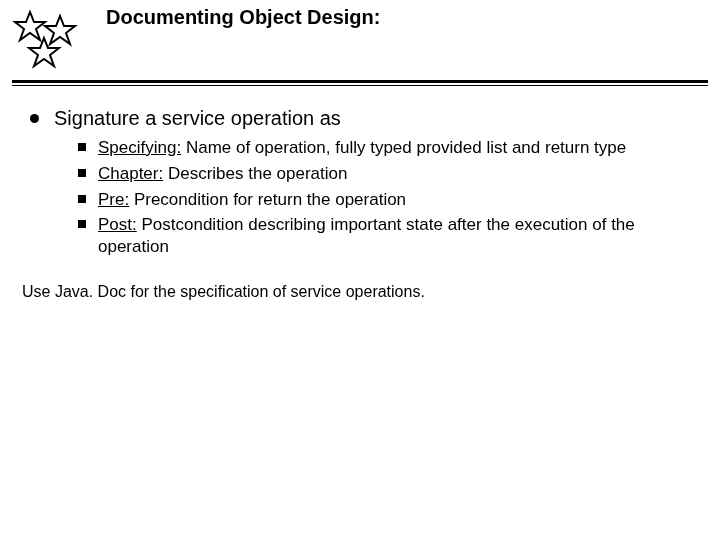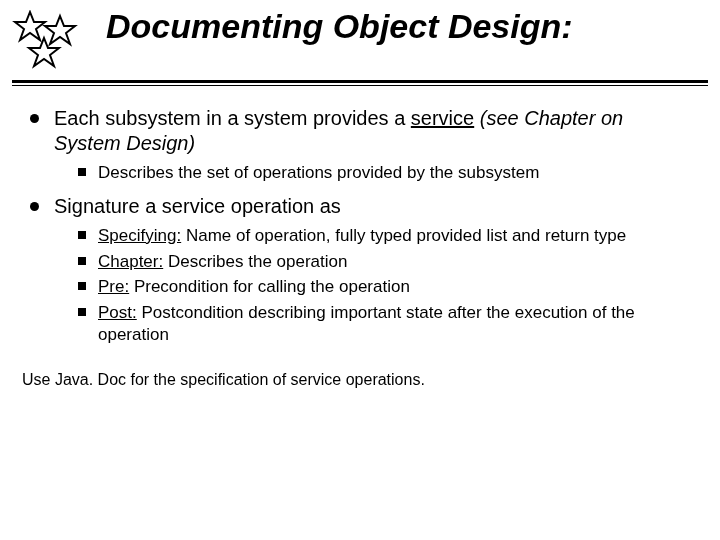--- a/index.html
+++ b/index.html
@@ -31,25 +31,24 @@
     height: 64px;
     position: relative;
     margin-top: 4px;
   }
   .title-wrap {
     flex: 1;
     padding-left: 6px;
     padding-top: 0;
   }
   .title {
-    font-size: 34px;
+    font-size: 20px;
     font-weight: bold;
     line-height: 1.18;
     margin: 0;
-    font-style: italic;
   }
   .rule {
     margin: 4px 12px 0 12px;
   }
   .rule .r1 { height: 3px; background: #000; margin-bottom: 2px; }
   .rule .r2 { height: 1px; background: #000; }
   .body {
     padding: 20px 28px 0 28px;
   }
   ul.top {
@@ -126,40 +125,32 @@
   </div>
 
   <div class="rule">
     <div class="r1"></div>
     <div class="r2"></div>
   </div>
 
   <div class="body">
     <ul class="top">
 
-      <li>
-        <span>Each subsystem in a system provides a </span><span class="u">service</span><span class="em"> (see Chapter on System Design)</span>
-        <ul class="sub">
-          <li>
-            <span>Describes the set of operations provided by the subsystem</span>
-          </li>
-        </ul>
-      </li>
 
       <li>
         <span>Signature a service operation  as</span>
         <ul class="sub">
           <li>
             <span class="u">Specifying:</span><span> Name of operation, fully typed provided list and return type</span>
           </li>
           <li>
             <span class="u">Chapter:</span><span> Describes the operation</span>
           </li>
           <li>
-            <span class="u">Pre:</span><span> Precondition for calling the operation</span>
+            <span class="u">Pre:</span><span> Precondition for return the operation</span>
           </li>
           <li>
             <span class="u">Post:</span><span> Postcondition describing important state after the execution of the operation</span>
           </li>
         </ul>
       </li>
 
     </ul>
   </div>
 

